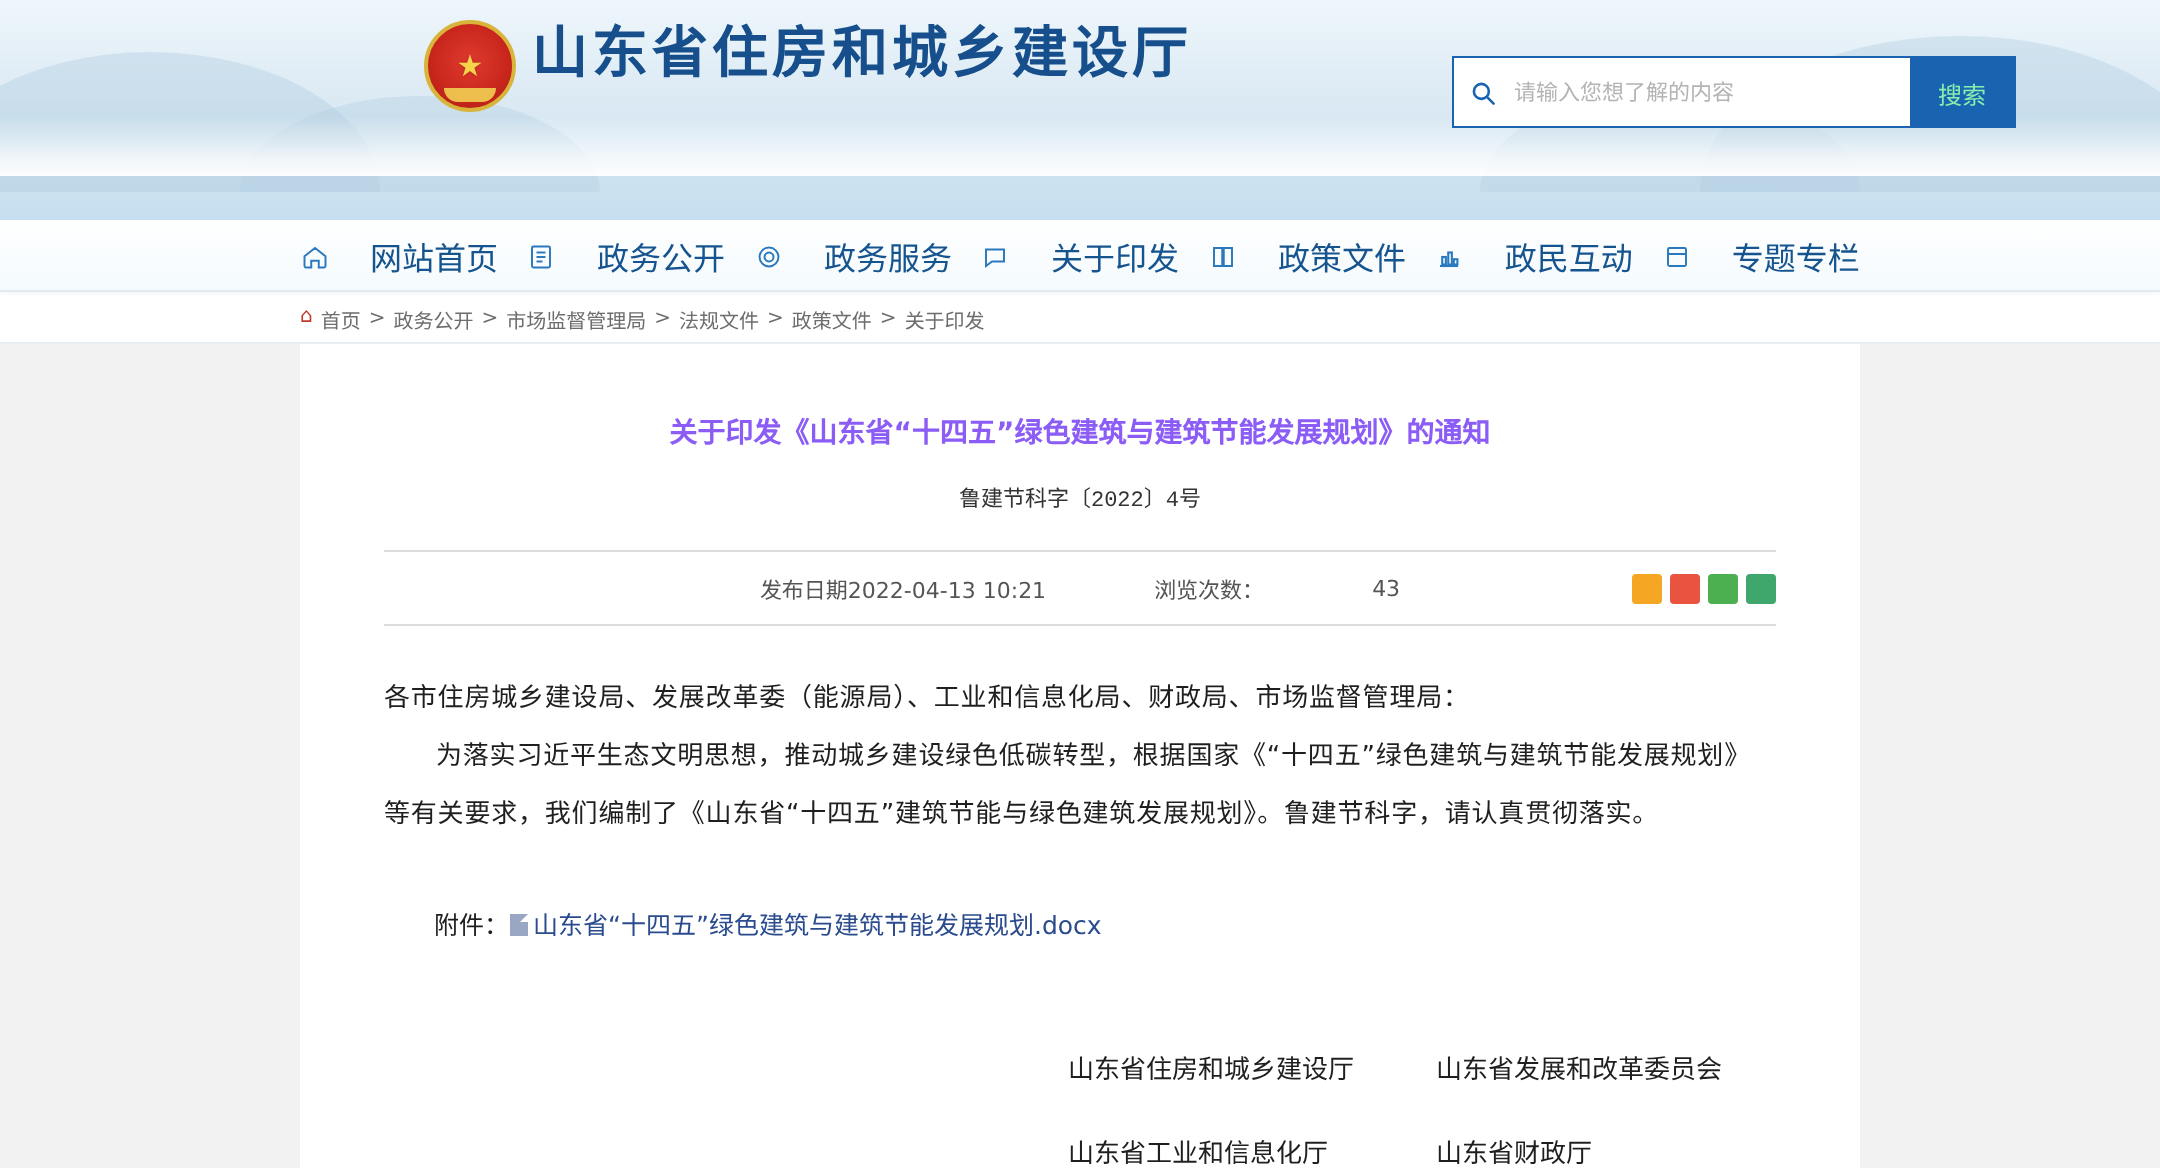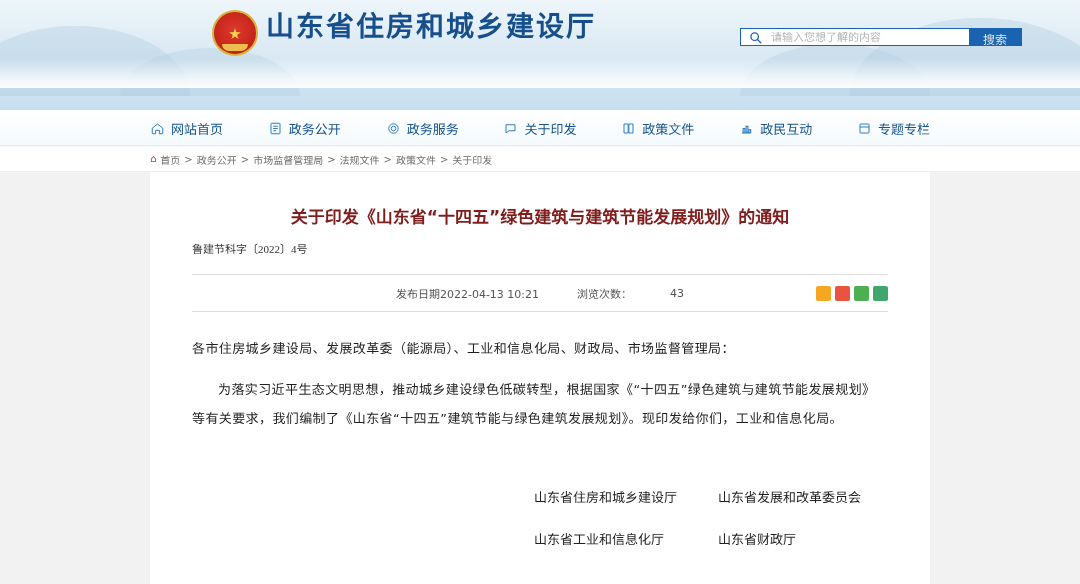--- a/index.html
+++ b/index.html
@@ -82,44 +82,44 @@
     margin-top: 4px;
     font-size: 9px;
     color: #3b6e9c;
     letter-spacing: .2px;
     white-space: nowrap;
   }
 
   
   .search-box {
     position: absolute;
-    right: 58px; top: 28px;
-    display: flex;
-    height: 18px;
+    right: 72px; top: 28px;
+    display: flex;
+    height: 36px;
     border: 1px solid #1a63b0;
     background: #fff;
   }
   .search-icon-wrap {
     width: 28px; display: flex; align-items: center; justify-content: center;
     color: #1a63b0;
   }
   .search-input {
     width: 200px;
     border: 0; outline: none;
     font-size: 11px; color: #333;
     font-family: "DejaVu Sans", "Liberation Sans", sans-serif;
   }
   .search-input::placeholder { color: #b4b4b4; }
   .search-btn {
     width: 52px;
     background: #1a63b0;
-    color: #e5e5e5;
+    color: #86efac;
     border: 0;
     font-size: 12px;
-    font-family: Liberation Mono, monospace;
+    font-family: Liberation Sans, sans-serif;
     cursor: pointer;
   }
 
   
   .nav-bar {
     position: relative;
     height: 36px;
     background: linear-gradient(180deg, #ffffff 0%, #f4fafd 100%);
     border-bottom: 1px solid #dfeaf2;
     box-shadow: 0 1px 2px rgba(0,0,0,.04);
@@ -128,23 +128,23 @@
     width: 780px;
     margin: 0 auto;
     height: 36px;
     display: flex;
     align-items: center;
     justify-content: space-between;
   }
   .nav-item {
     display: flex;
     align-items: center;
-    gap: 6px;
+    gap: 20px;
     color: #16548f;
-    font-size: 13px;
+    font-size: 16px;
     font-family: "DejaVu Sans", "Liberation Sans", sans-serif;
     cursor: pointer;
     white-space: nowrap;
   }
   .nav-item .nav-ico {
     width: 15px; height: 15px;
     color: #2a79bd;
     display: inline-block;
   }
   .nav-item .nav-ico svg { display: block; }
@@ -177,40 +177,41 @@
   .doc-card {
     width: 780px;
     margin: 0 auto;
     background: #ffffff;
     min-height: 412px;
     padding: 26px 42px 20px 42px;
   }
   .doc-title {
     text-align: center;
     font-family: "DejaVu Sans", "Liberation Sans", sans-serif;
-    font-size: 17px;
+    font-size: 14px;
     font-weight: bold;
-    color: #7f1d1d;
+    color: #8b5cf6;
     line-height: 26px;
     margin-top: 6px;
   }
   .doc-number {
+    text-align: center;
     font-size: 11px;
     color: #333;
     margin-top: 10px;
-    font-family: Liberation Serif, serif;
+    font-family: Liberation Mono, monospace;
   }
   .meta-row {
     margin-top: 18px;
     border-top: 1px solid #dcdcdc;
     padding-top: 10px;
     display: flex;
     align-items: center;
     justify-content: center;
-    gap: 38px;
+    gap: 54px;
     font-size: 11px;
     color: #555;
     font-family: "DejaVu Sans", "Liberation Sans", sans-serif;
     position: relative;
   }
   .meta-item { white-space: nowrap; }
   .share-icons {
     position: absolute;
     right: 0;
     display: flex;
@@ -232,21 +233,21 @@
   }
 
   .doc-body {
     margin-top: 22px;
     font-family: "DejaVu Sans", "Liberation Sans", sans-serif;
     font-size: 13px;
     color: #1f1f1f;
     line-height: 29px;
     letter-spacing: .4px;
   }
-  .doc-body p { margin: 12px 0 0 0; }
+  .doc-body p { margin: 0 0 0 0; }
   .doc-body p.indent { text-indent: 2em; }
 
   .attach-row {
     margin-top: 30px;
     font-size: 12.5px;
     font-family: "DejaVu Sans", "Liberation Sans", sans-serif;
     color: #1f1f1f;
     text-indent: 2em;
   }
   .attach-link {
@@ -424,23 +425,26 @@
         <span class="share-ico s1"></span>
         <span class="share-ico s2"></span>
         <span class="share-ico s3"></span>
         <span class="share-ico s4"></span>
       </span>
     </div>
     <div class="meta-underline"></div>
 
     <div class="doc-body">
       <p>各市住房城乡建设局、发展改革委（能源局）、工业和信息化局、财政局、市场监督管理局：</p>
-      <p class="indent">为落实习近平生态文明思想，推动城乡建设绿色低碳转型，根据国家《“十四五”绿色建筑与建筑节能发展规划》等有关要求，我们编制了《山东省“十四五”建筑节能与绿色建筑发展规划》。现印发给你们，工业和信息化局。</p>
-    </div>
-
+      <p class="indent">为落实习近平生态文明思想，推动城乡建设绿色低碳转型，根据国家《“十四五”绿色建筑与建筑节能发展规划》等有关要求，我们编制了《山东省“十四五”建筑节能与绿色建筑发展规划》。鲁建节科字，请认真贯彻落实。</p>
+    </div>
+
+    <div class="attach-row">
+      <span>附件：</span><span class="attach-ico"></span><a class="attach-link" href="#">山东省“十四五”绿色建筑与建筑节能发展规划.docx</a>
+    </div>
 
     <div class="sign-block">
       <div class="sign-line">
         <span class="c1">山东省住房和城乡建设厅</span>
         <span class="c2">山东省发展和改革委员会</span>
       </div>
       <div class="sign-line">
         <span class="c1">山东省工业和信息化厅</span>
         <span class="c2">山东省财政厅</span>
       </div>

